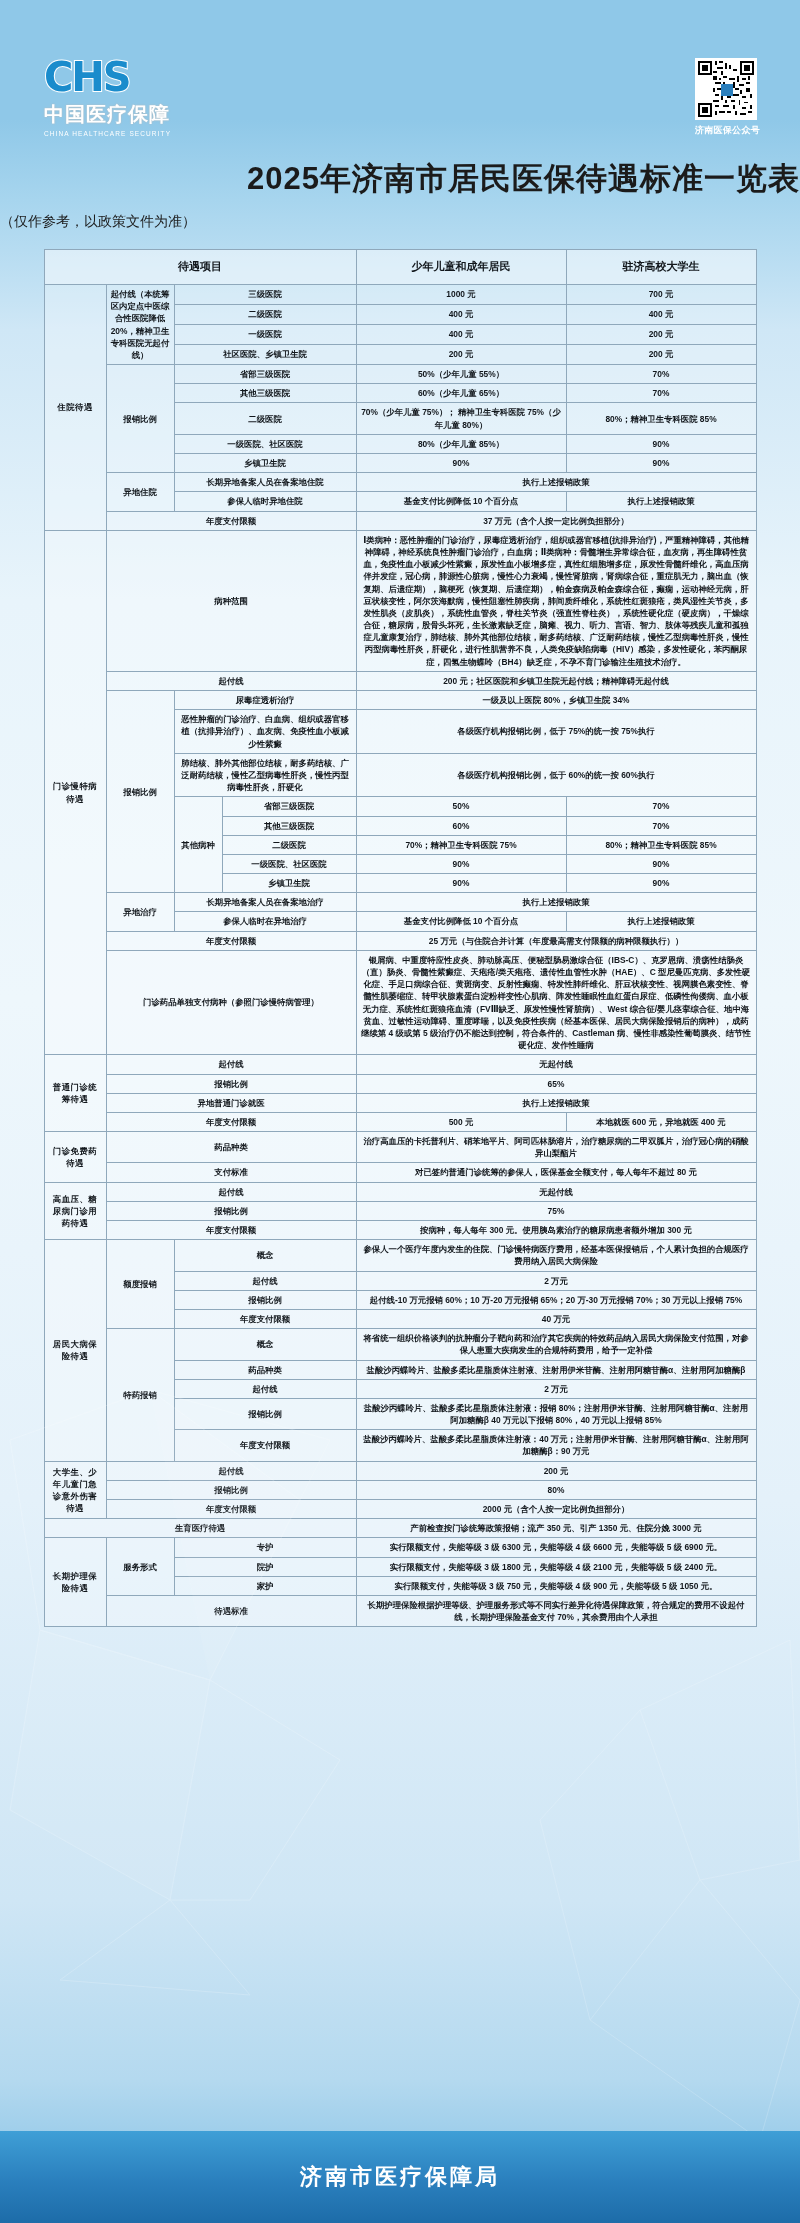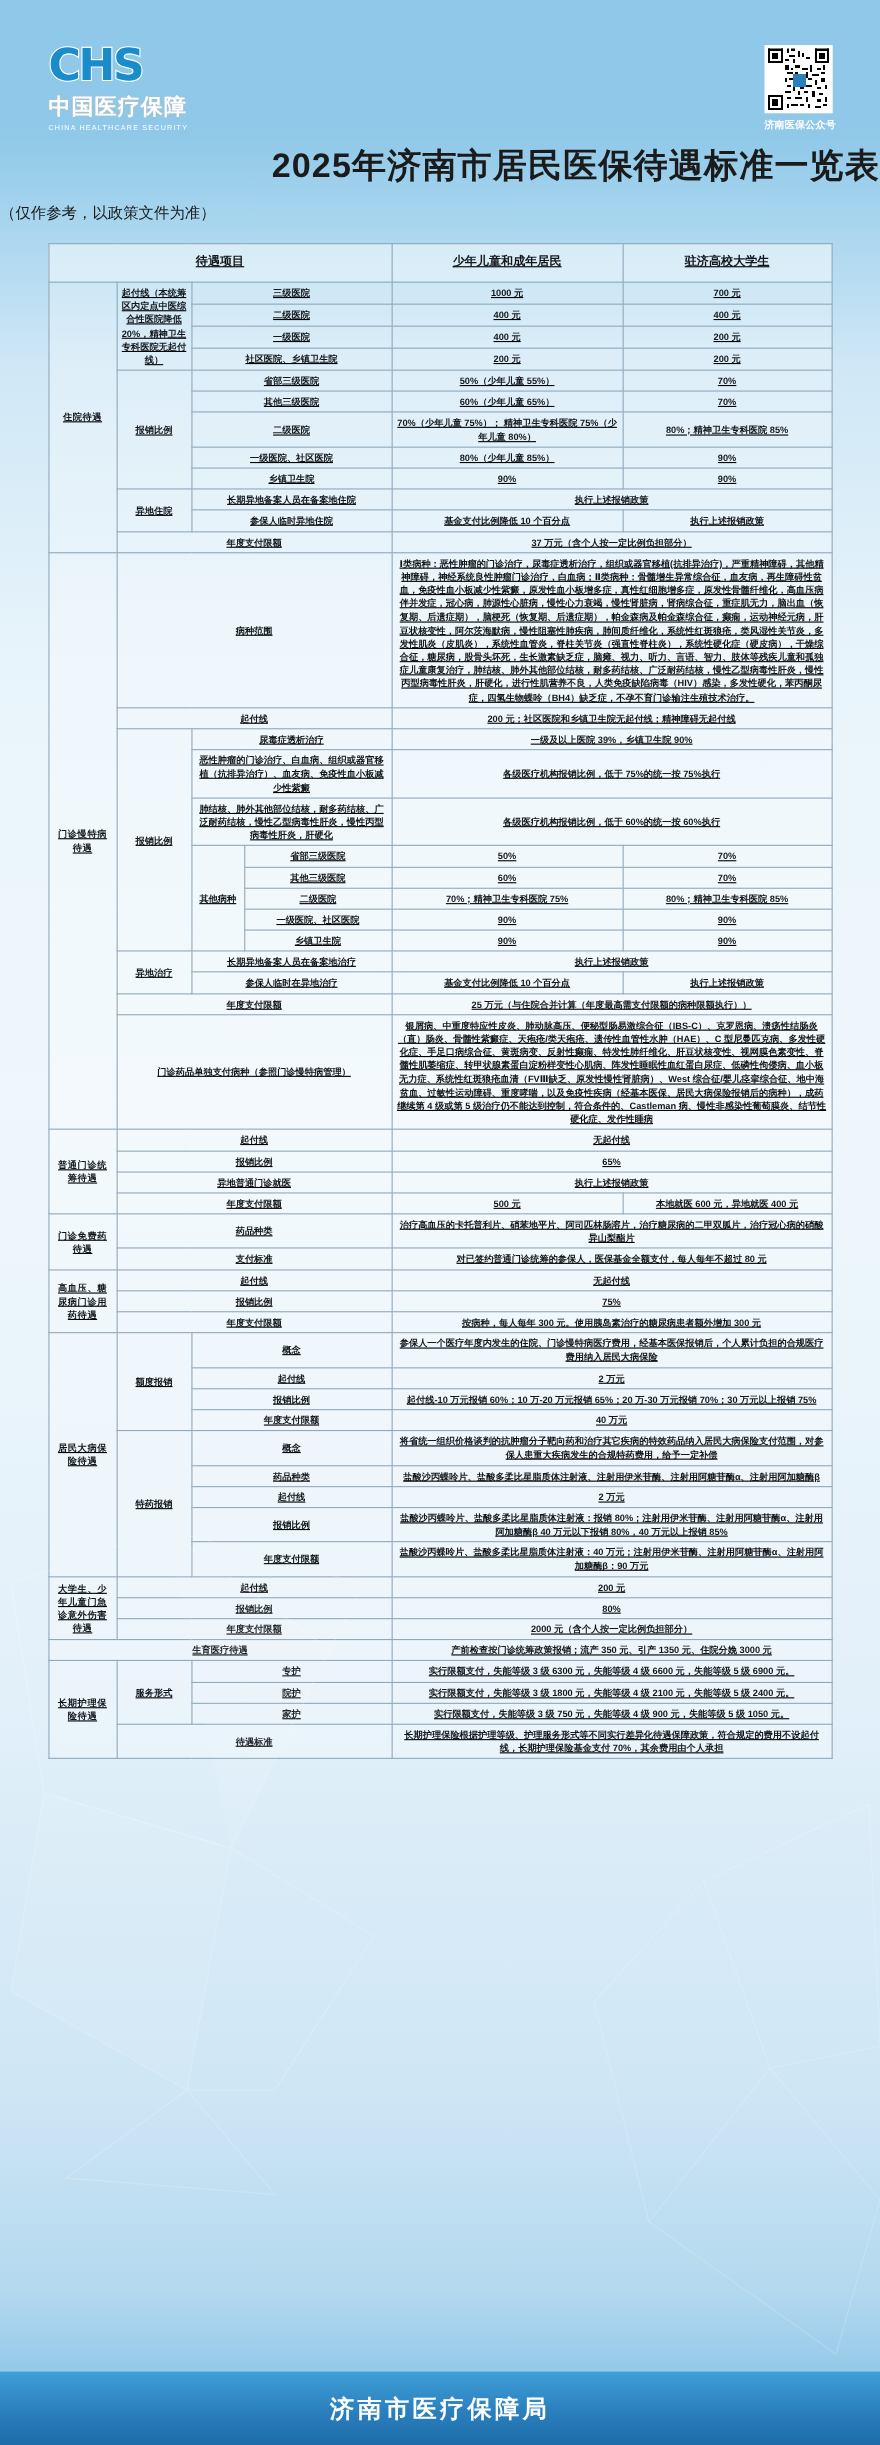--- a/index.html
+++ b/index.html
@@ -29,21 +29,22 @@
     opacity: .35;
   }
 
   
   .header {
     position: relative;
     height: 120px;
     padding: 18px 40px 0 44px;
     display: flex;
     justify-content: space-between;
-    align-items: flex-end;
+    align-items: center;
+    margin-top: 28px;
   }
   .logo { width: 150px; }
   .logo-mark {
     font-family: "DejaVu Sans", sans-serif;
     font-weight: bold;
     font-size: 40px;
     letter-spacing: -2px;
     color: #1a8ccc;
     line-height: 1;
     -webkit-text-stroke: 2px #ffffff;
@@ -95,21 +96,20 @@
     margin: 13px 0 18px;
   }
 
   
   table.sheet {
     width: 712px;
     margin: 12px auto;
     border-collapse: collapse;
     background: rgba(255,255,255,.30);
     table-layout: fixed;
-    text-decoration: underline;
   }
   table.sheet td, table.sheet th {
     border: 1px solid #8fa8bb;
     font-size: 8.4px;
     line-height: 1.45;
     color: #12171c;
     padding: 3px 4px;
     text-align: center;
     vertical-align: middle;
     font-weight: bold;
@@ -129,21 +129,21 @@
     line-height: 1.5;
     font-size: 8.1px;
     font-weight: bold;
   }
   td.narrow { font-size: 8.2px; }
 
   
   .footer {
     position: absolute;
     left: 0; right: 0; bottom: 0;
-    height: 67px;
+    height: 92px;
     background: linear-gradient(180deg,#3f9fd6 0%, #2a7fbd 55%, #1d6ca8 100%);
     display: flex;
     align-items: center;
     justify-content: center;
   }
   .footer-text {
     color: #ffffff;
     font-size: 22px;
     font-weight: bold;
     letter-spacing: 3px;
@@ -354,21 +354,21 @@
         <td class="para" colspan="2">Ⅰ类病种：恶性肿瘤的门诊治疗，尿毒症透析治疗，组织或器官移植(抗排异治疗)，严重精神障碍，其他精神障碍，神经系统良性肿瘤门诊治疗，白血病；Ⅱ类病种：骨髓增生异常综合征，血友病，再生障碍性贫血，免疫性血小板减少性紫癜，原发性血小板增多症，真性红细胞增多症，原发性骨髓纤维化，高血压病伴并发症，冠心病，肺源性心脏病，慢性心力衰竭，慢性肾脏病，肾病综合征，重症肌无力，脑出血（恢复期、后遗症期），脑梗死（恢复期、后遗症期），帕金森病及帕金森综合征，癫痫，运动神经元病，肝豆状核变性，阿尔茨海默病，慢性阻塞性肺疾病，肺间质纤维化，系统性红斑狼疮，类风湿性关节炎，多发性肌炎（皮肌炎），系统性血管炎，脊柱关节炎（强直性脊柱炎），系统性硬化症（硬皮病），干燥综合征，糖尿病，股骨头坏死，生长激素缺乏症，脑瘫、视力、听力、言语、智力、肢体等残疾儿童和孤独症儿童康复治疗，肺结核、肺外其他部位结核，耐多药结核、广泛耐药结核，慢性乙型病毒性肝炎，慢性丙型病毒性肝炎，肝硬化，进行性肌营养不良，人类免疫缺陷病毒（HIV）感染，多发性硬化，苯丙酮尿症，四氢生物蝶呤（BH4）缺乏症，不孕不育门诊输注生殖技术治疗。</td>
       </tr>
       <tr>
         <td colspan="3">起付线</td>
         <td colspan="2">200 元；社区医院和乡镇卫生院无起付线；精神障碍无起付线</td>
       </tr>
 
       <tr>
         <td rowspan="8">报销比例</td>
         <td colspan="2">尿毒症透析治疗</td>
-        <td colspan="2">一级及以上医院 39%，乡镇卫生院 90%</td>
+        <td colspan="2">一级及以上医院 80%，乡镇卫生院 34%</td>
       </tr>
       <tr>
         <td colspan="2">恶性肿瘤的门诊治疗、白血病、组织或器官移植（抗排异治疗）、血友病、免疫性血小板减少性紫癜</td>
         <td colspan="2">各级医疗机构报销比例，低于 75%的统一按 75%执行</td>
       </tr>
       <tr>
         <td colspan="2">肺结核、肺外其他部位结核，耐多药结核、广泛耐药结核，慢性乙型病毒性肝炎，慢性丙型病毒性肝炎，肝硬化</td>
         <td colspan="2">各级医疗机构报销比例，低于 60%的统一按 60%执行</td>
       </tr>
       <tr>

